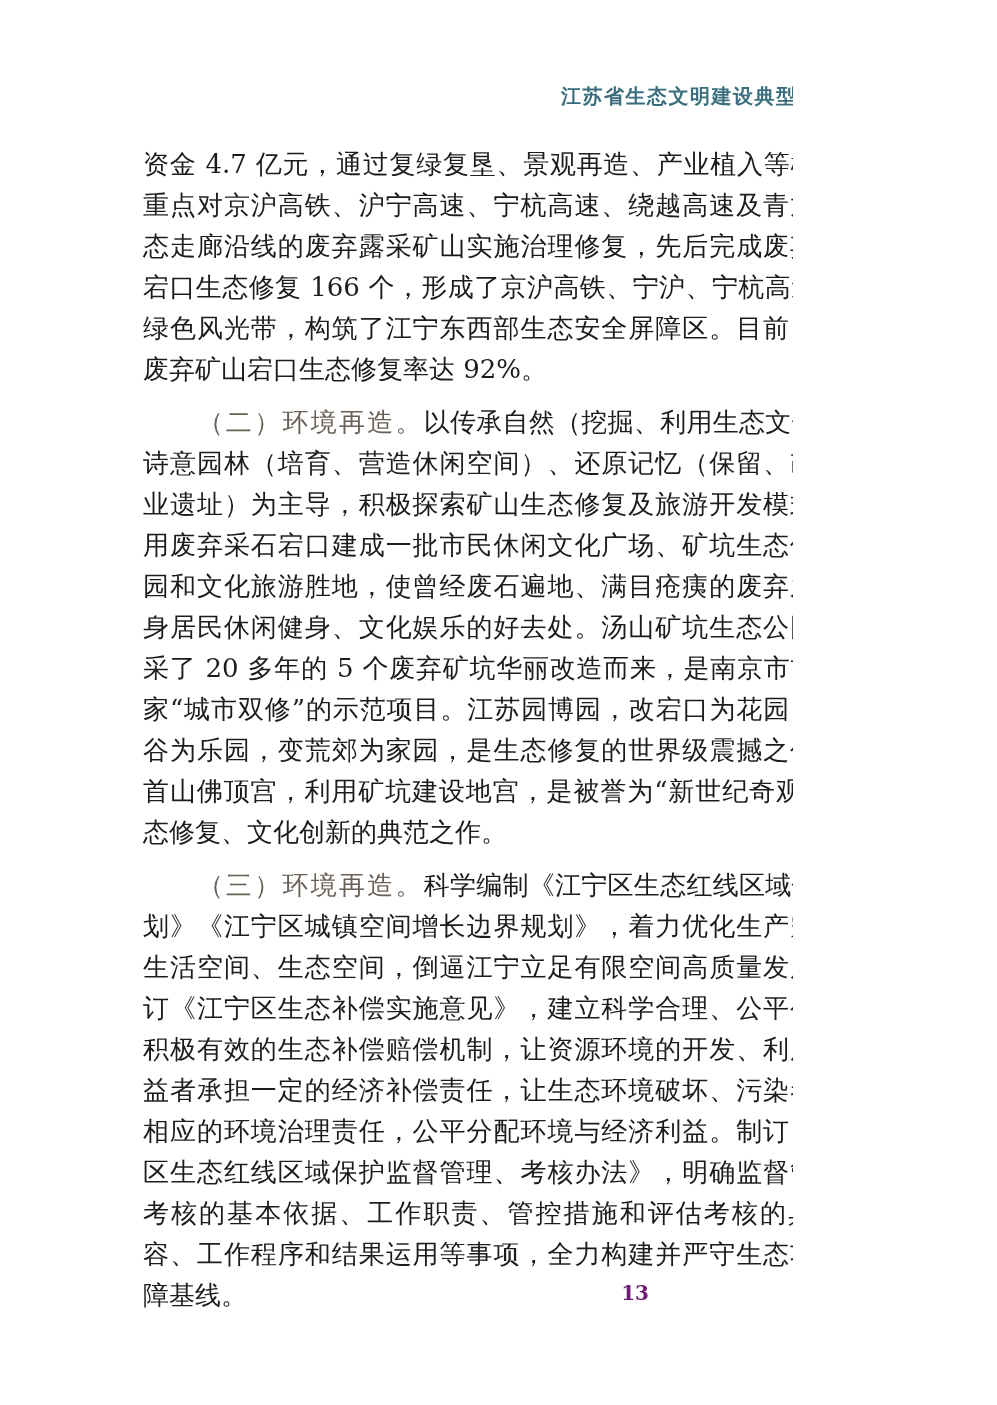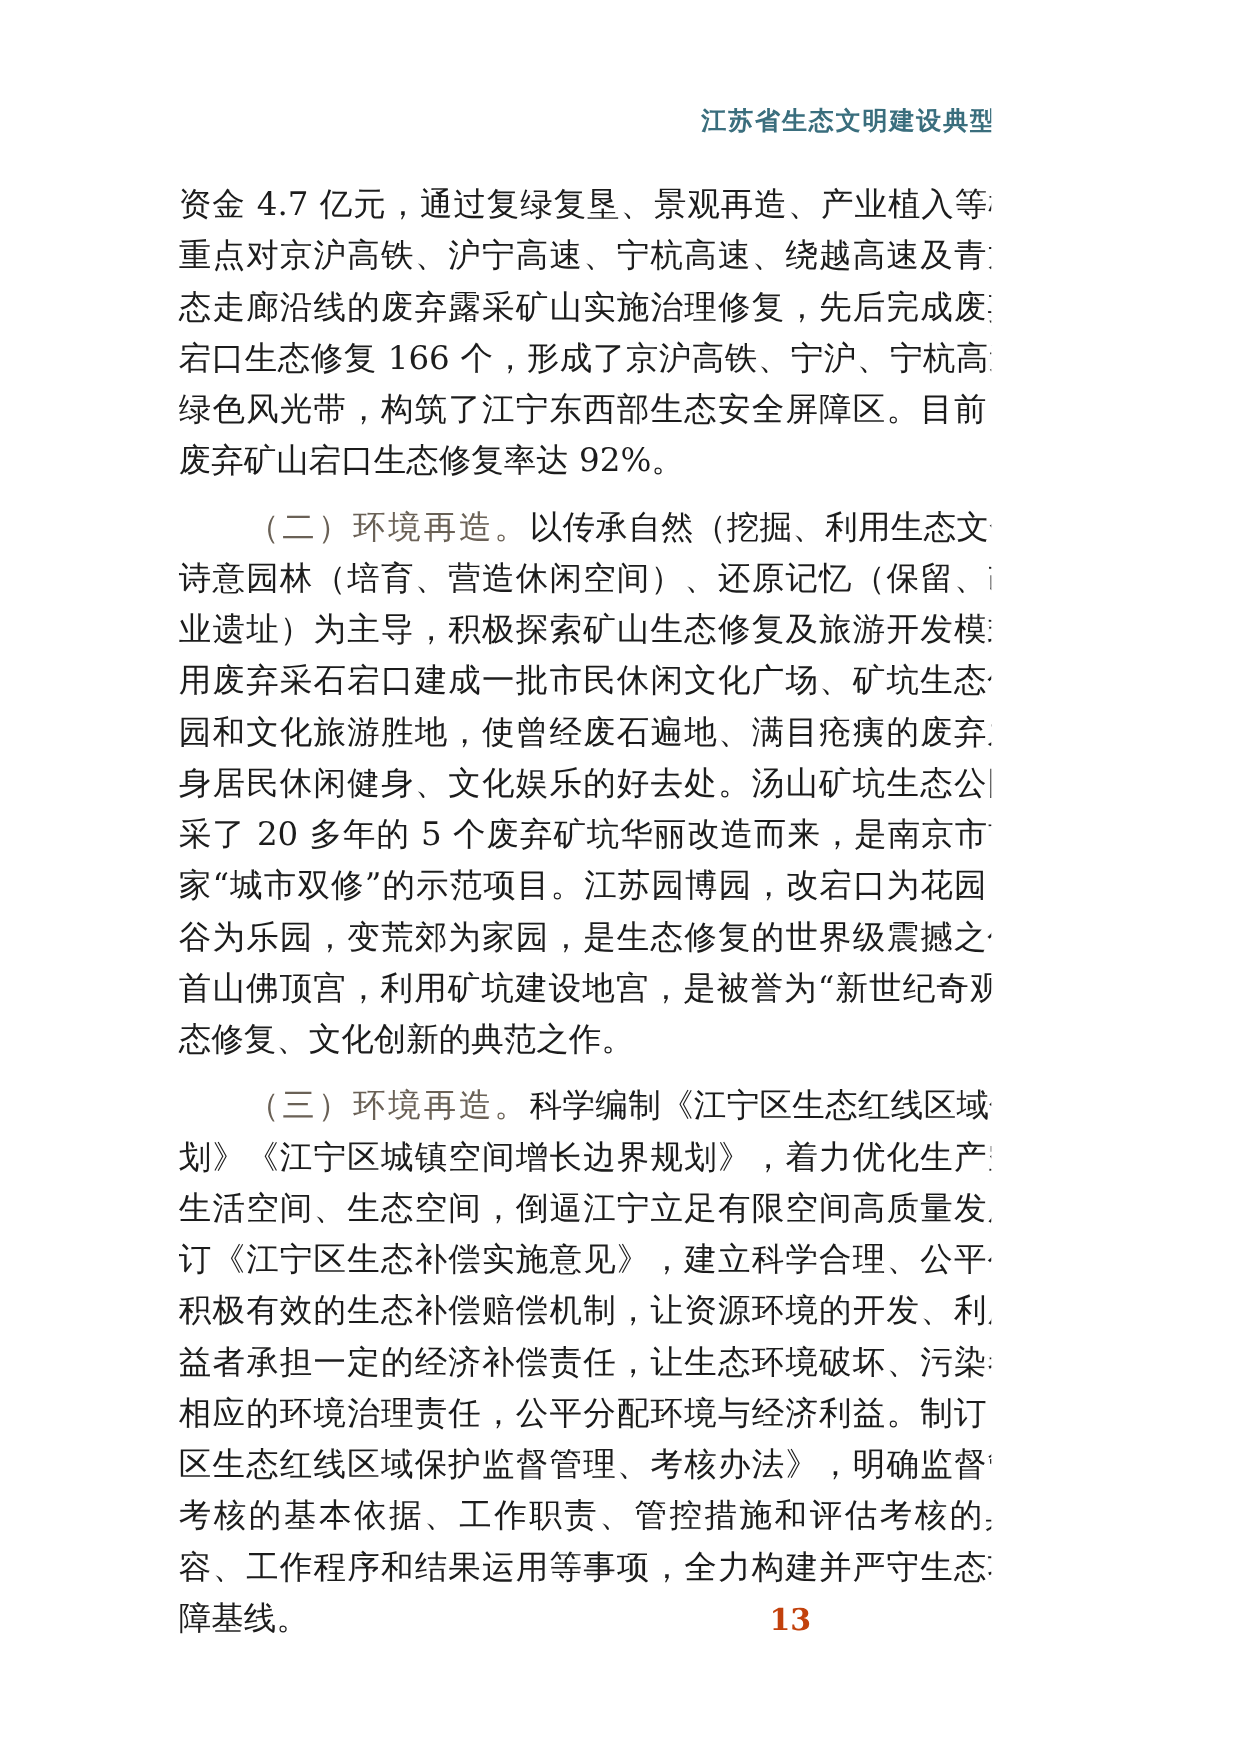--- a/index.html
+++ b/index.html
@@ -48,23 +48,23 @@
     margin-top: 12px;
   }
   .lead {
     color: #6a6156;
     letter-spacing: 2px;
   }
   .page-number {
     position: absolute;
     top: 1281px;
     right: 144px;
-    font-size: 24px;
+    font-size: 20px;
     font-weight: bold;
-    color: #c2410c;
+    color: #701a75;
   }
 </style>
 </head>
 <body>
 
 <div class="page">
 
   <div class="running-header">
     <span>江苏省生态文明建设典型案例集</span>
   </div>

